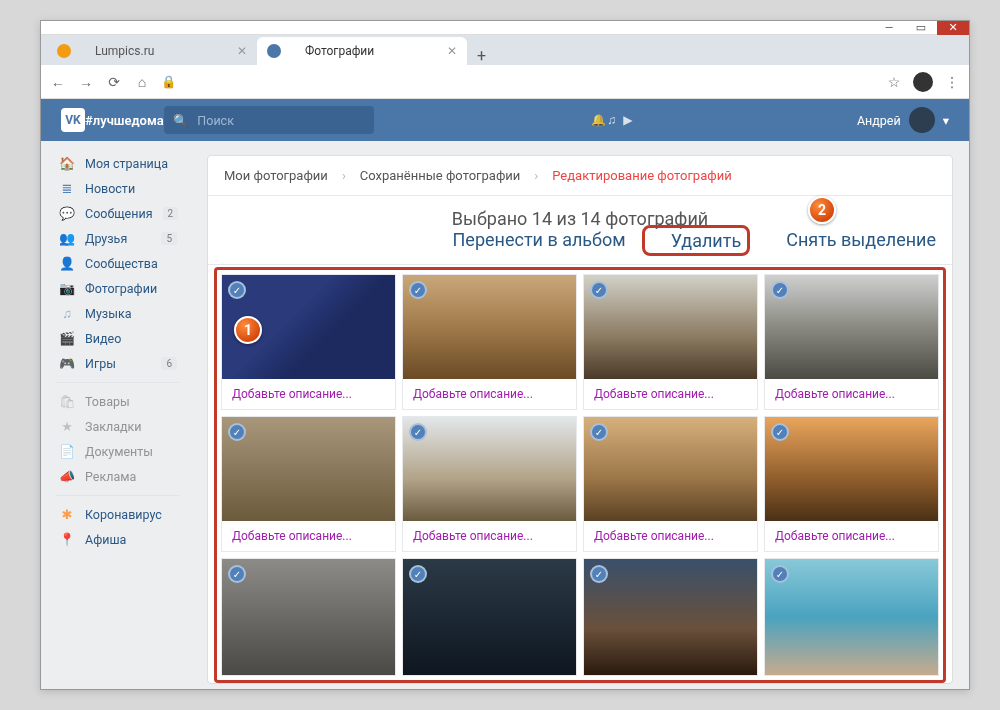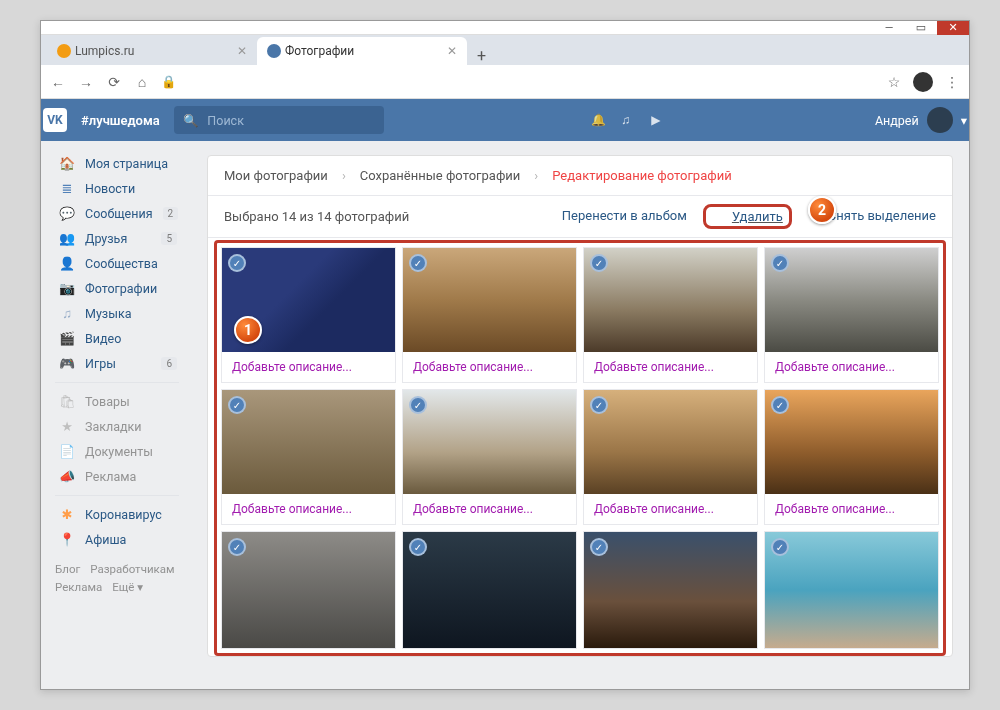--- a/index.html
+++ b/index.html
@@ -5,35 +5,35 @@
 * { margin: 0; padding: 0; box-sizing: border-box; font-family: -apple-system, BlinkMacSystemFont, "Segoe UI", Roboto, Helvetica, Arial, sans-serif; }
 body { background: #d8d8d8; width: 1000px; height: 710px; overflow: hidden; position: relative; }
 
 
 .window { position: absolute; top: 20px; left: 40px; width: 930px; height: 670px; background: #fff; border: 1px solid #999; box-shadow: 0 2px 8px rgba(0,0,0,.15); }
 .win-top { height: 14px; background: #fff; border-bottom: 1px solid #ddd; display: flex; justify-content: flex-end; align-items: center; padding: 0 0; }
 .win-btn { width: 32px; height: 14px; display: flex; align-items: center; justify-content: center; font-size: 11px; color: #555; }
 .win-btn.close { background: #c0392b; color: #fff; }
 
 .tabstrip { height: 30px; background: #dee3ea; display: flex; align-items: flex-end; padding: 2px 6px 0; gap: 0; }
-.tab { display: flex; align-items: center; height: 28px; padding: 0 10px; gap: 4px; border-radius: 6px 6px 0 0; font-size: 12px; color: #555; min-width: 210px; }
+.tab { display: flex; align-items: center; height: 28px; padding: 0 10px; gap: 24px; border-radius: 6px 6px 0 0; font-size: 12px; color: #555; min-width: 210px; }
 .tab.active { background: #fff; color: #333; }
 .tab .favicon { width: 14px; height: 14px; border-radius: 50%; display: inline-block; }
 .tab .tclose { font-size: 12px; color: #999; margin-left: auto; }
 .newtab { padding: 0 10px; color: #555; font-size: 16px; }
 
 .addrbar { height: 34px; background: #fff; display: flex; align-items: center; padding: 0 8px; gap: 10px; border-bottom: 1px solid #ddd; }
 .nav-ico { width: 18px; color: #666; font-size: 14px; display: flex; justify-content: center; }
 .url { flex: 1; display: flex; align-items: center; gap: 8px; font-size: 12.5px; color: #636363; }
 .url .lock { color: #626262; }
 .url .highlight { color: #222; }
 .avatar-small { width: 20px; height: 20px; border-radius: 50%; background: #333; display: inline-block; }
 
 
-.vk-header { height: 42px; background: #4a76a8; display: flex; align-items: center; padding: 0 2px; gap: 14px; color: #fff; }
+.vk-header { height: 42px; background: #4a76a8; display: flex; align-items: center; padding: 0 20px; color: #fff; }
 .vk-logo { width: 24px; height: 24px; background: #fff; color: #4a76a8; border-radius: 4px; display: flex; align-items: center; justify-content: center; font-weight: 700; font-size: 12px; }
 .hash { font-size: 13px; font-weight: 600; }
 .vk-search { flex: 0 0 210px; height: 28px; background: #3b6391; border-radius: 4px; display: flex; align-items: center; padding: 0 10px; gap: 8px; color: #9eb8d4; font-size: 12.5px; }
 .vk-header .spacer { flex: 1; }
 .vk-header .hicon { width: 16px; opacity: .8; font-size: 12px; }
 .vk-user { display: flex; align-items: center; gap: 8px; font-size: 12.5px; }
 .vk-user .uavatar { width: 26px; height: 26px; border-radius: 50%; background: #2c3e50; }
 
 
 .vk-body { display: flex; background: #edeef0; height: calc(100% - 14px - 30px - 34px - 42px); }
@@ -48,24 +48,24 @@
 .sb-sep { height: 1px; background: #e2e4e8; margin: 6px 12px 6px 0; }
 .sb-foot { color: #929292; font-size: 11.5px; padding: 8px 0; line-height: 1.6; }
 .sb-foot span { margin-right: 10px; }
 
 .content { flex: 1; padding: 14px 16px; overflow: hidden; }
 .card { background: #fff; border: 1px solid #dedede; border-radius: 4px; }
 .breadcrumb { padding: 12px 16px; border-bottom: 1px solid #e7e8ec; font-size: 13px; color: #636363; display: flex; gap: 14px; align-items: center; }
 .breadcrumb .sep { color: #b4b4b4; }
 .breadcrumb .cur { color: #ef4444; font-weight: 400; }
 
-.toolbar { display: flex; align-items: center; padding: 12px 16px; font-size: 13px; color: #555; border-bottom: 1px solid #e7e8ec; }
+.toolbar { display: flex; align-items: center; padding: 12px 16px; font-size: 18px; color: #555; border-bottom: 1px solid #e7e8ec; flex-direction: column; }
 .toolbar .right-actions { margin-left: auto; display: flex; gap: 16px; }
 .toolbar .link { color: #2a5885; cursor: pointer; margin-left: 20px; }
-.del-wrap { border: 3px solid #c0392b; border-radius: 8px; padding: 2px 6px; margin: -4px 0; text-decoration: underline; }
+.del-wrap { border: 3px solid #c0392b; border-radius: 8px; padding: 2px 6px; margin: -4px 0; }
 
 .grid-wrap { border: 3px solid #c0392b; border-radius: 4px; margin: 2px 6px 0; padding: 4px; }
 .grid { display: grid; grid-template-columns: repeat(4, 1fr); gap: 6px; }
 .photo-cell { border: 1px solid #e7e8ec; display: flex; flex-direction: column; }
 .thumb { height: 104px; position: relative; overflow: hidden; }
 .thumb.r3 { height: 116px; }
 .check { position: absolute; top: 6px; left: 6px; width: 18px; height: 18px; border-radius: 50%; background: #5181b8; color: #fff; display: flex; align-items: center; justify-content: center; font-size: 10px; border: 2px solid rgba(255,255,255,.5); }
 .caption { font-size: 12px; color: #a21caf; padding: 8px 10px; }
 
 
@@ -203,24 +203,20 @@
         </div>
       <div class="sb-sep"></div>
       <div class="sb-item corona">
           <span class="icon">✱</span>
           <span>Коронавирус</span>
         </div>
       <div class="sb-item">
           <span class="icon">📍</span>
           <span>Афиша</span>
         </div>
-      <div class="sb-foot">
-        <span>Блог</span><span>Разработчикам</span><br>
-        <span>Реклама</span><span>Ещё ▾</span>
-      </div>
     </div>
 
     <div class="content">
       <div class="card">
 
         <div class="breadcrumb">
           <span class="link" style="color:#555">Мои фотографии</span>
           <span class="sep">›</span>
           <span class="link" style="color:#555">Сохранённые фотографии</span>
           <span class="sep">›</span>

